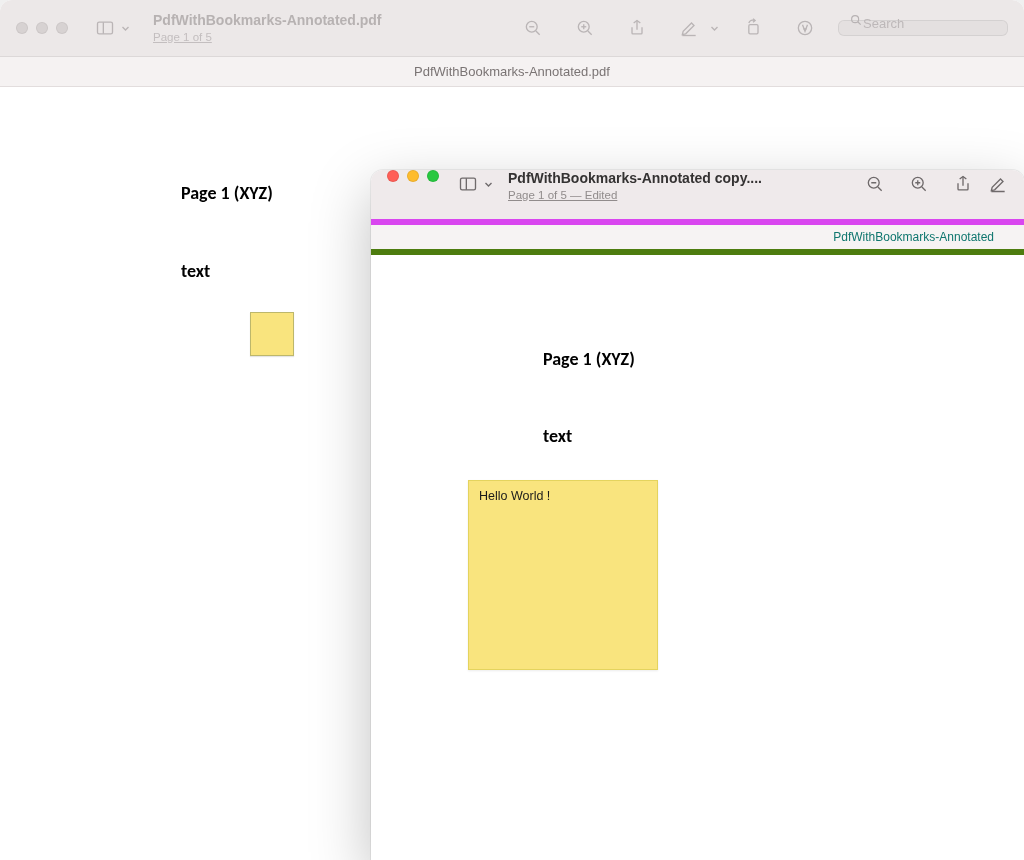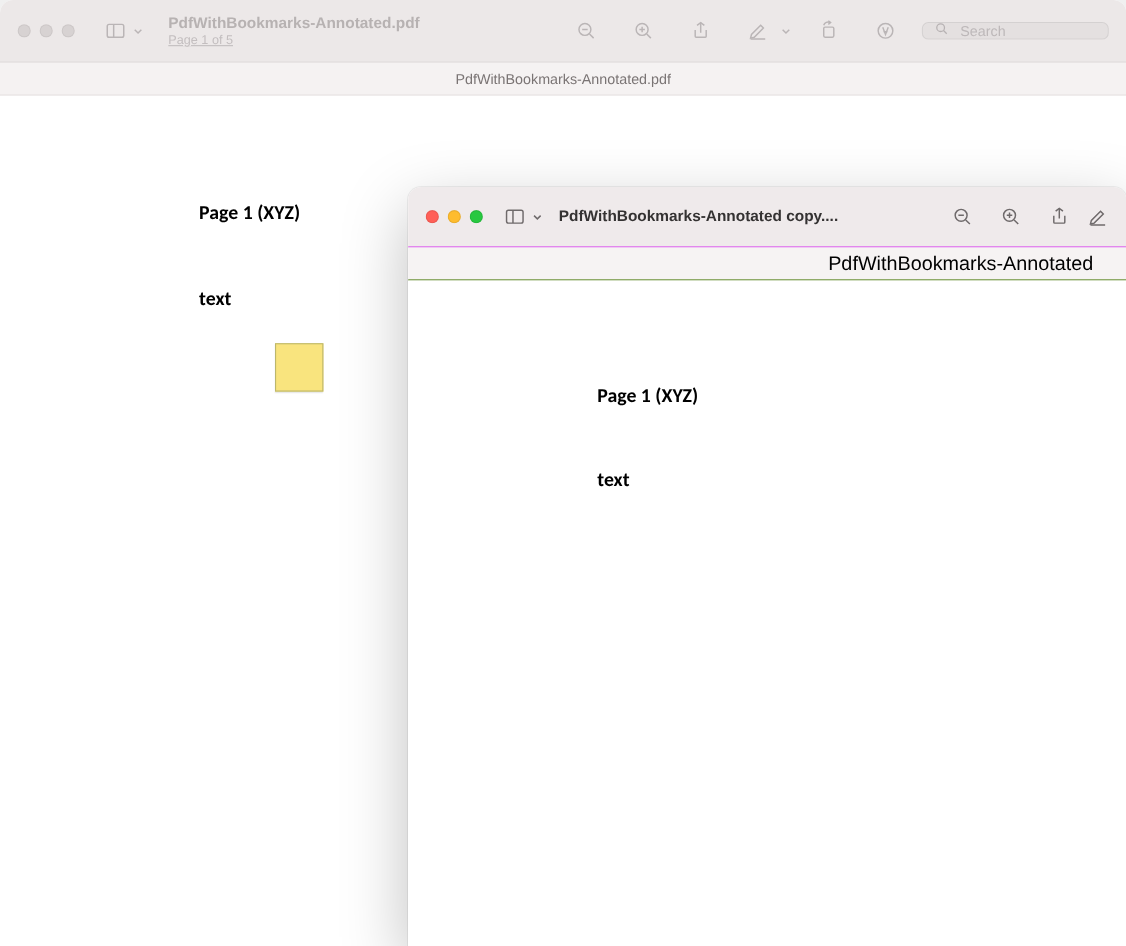--- a/index.html
+++ b/index.html
@@ -57,36 +57,36 @@
       height: 690px;
       background: #ffffff;
       border-top-left-radius: 12px;
       border-top-right-radius: 12px;
       box-shadow: 0 20px 60px rgba(0,0,0,0.25), 0 0 0 1px rgba(0,0,0,0.06);
       overflow: hidden;
     }
     .win-front .titlebar {
       height: 55px;
       background: #efeaeb;
-      border-bottom: 1px solid #d946ef;
-      display: flex;
-      align-items: center;
+      border-bottom: 6px solid #d946ef;
+      display: flex;
+      align-items: flex-start;
       padding: 0 16px;
       gap: 6px;
     }
     .win-front .tabbar {
       height: 30px;
       background: #f6f3f3;
-      border-bottom: 1px solid #4d7c0f;
+      border-bottom: 6px solid #4d7c0f;
       display: flex;
       align-items: center;
       justify-content: flex-end;
       padding-right: 30px;
-      font-size: 18px;
-      color: #000000;
+      font-size: 12px;
+      color: #0f766e;
     }
     .win-front .content {
       position: relative;
       width: 100%;
       height: calc(100% - 85px);
       background: #ffffff;
     }
 
     
     .traffic {
@@ -146,22 +146,22 @@
     .sidebar-btn {
       display: inline-flex;
       align-items: center;
       gap: 3px;
       flex-shrink: 0;
       margin-right: 8px;
     }
 
     .search {
       display: flex;
-      align-items: center;
-      gap: 10px;
+      align-items: flex-end;
+      gap: 0;
       background: rgba(0,0,0,0.03);
       border: 1px solid rgba(0,0,0,0.07);
       border-radius: 6px;
       padding: 4px 10px;
       height: 16px;
       min-width: 170px;
       color: #b7b2b3;
       flex-shrink: 0;
     }
     .search svg { width: 14px; height: 14px; }
@@ -334,20 +334,21 @@
       </span>
       <span class="chev">
         <svg viewBox="0 0 12 12" fill="none" stroke="currentColor" stroke-width="1.8">
             <polyline points="2,4 6,8 10,4"></polyline>
           </svg>
       </span>
     </div>
 
     <div class="title-group">
       <div class="title">PdfWithBookmarks-Annotated copy....</div>
+      <div class="subtitle">Page 1 of 5 — Edited</div>
     </div>
 
     <div class="spacer"></div>
 
     <span class="tb-btn">
       <svg viewBox="0 0 24 24" fill="none" stroke="currentColor" stroke-width="1.6">
         <circle cx="10.5" cy="10.5" r="6.5"></circle>
           <line x1="15.5" y1="15.5" x2="20" y2="20"></line>
         <line x1="7.5" y1="10.5" x2="13.5" y2="10.5"></line>
       </svg>
@@ -375,14 +376,17 @@
     </span>
   </div>
 
   <div class="tabbar">
     <span>PdfWithBookmarks-Annotated</span>
   </div>
 
   <div class="content">
     <div class="pdf-heading" style="left:172px; top:93px;">Page 1 (XYZ)</div>
     <div class="pdf-text" style="left:172px; top:170px;">text</div>
+    <div class="note-large" style="left:97px; top:225px;">
+      <span>Hello World !</span>
+    </div>
   </div>
 </div>
 
 </body></html>

